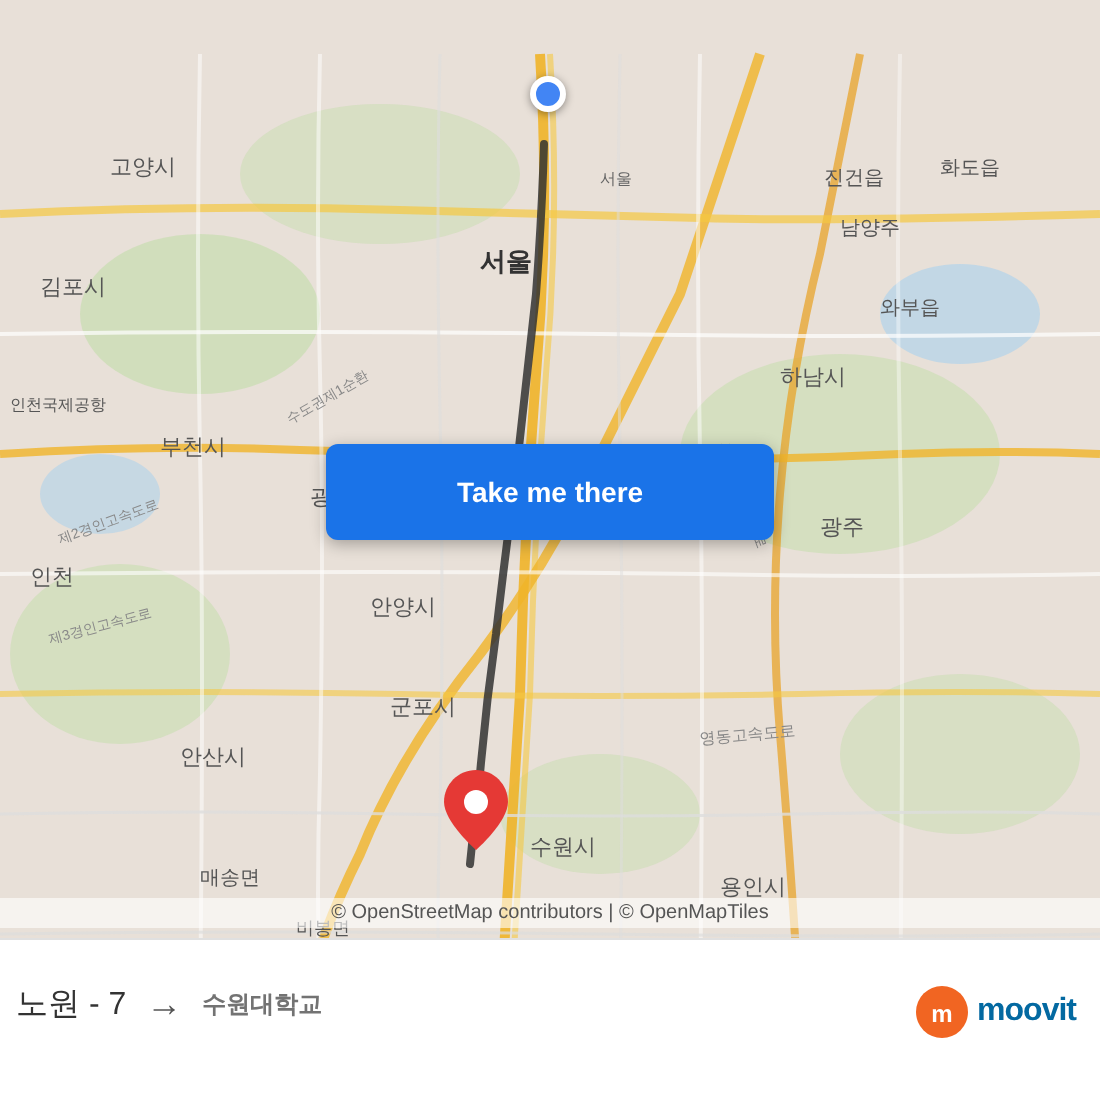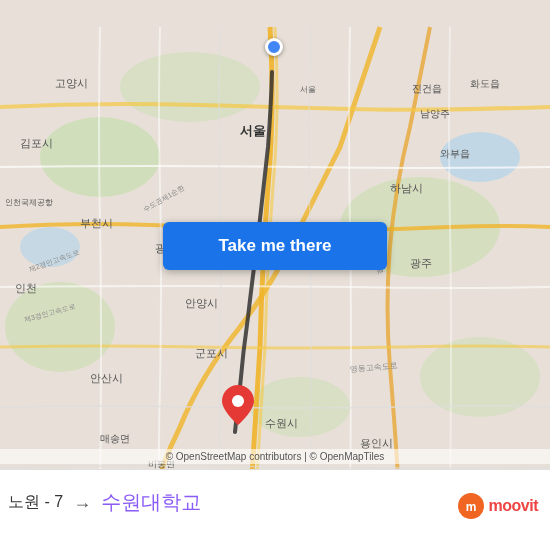--- a/index.html
+++ b/index.html
@@ -30,21 +30,21 @@
     #take-me-there-btn {
       position: absolute;
       top: 222px;
       left: 163px;
       width: 224px;
       height: 48px;
       background-color: #1a73e8;
       color: white;
       border: none;
       border-radius: 6px;
-      font-size: 17px;
+      font-size: 14px;
       font-weight: 600;
       cursor: pointer;
       display: flex;
       align-items: center;
       justify-content: center;
       box-shadow: 0 2px 8px rgba(0,0,0,0.3);
       z-index: 10;
     }
 
     
@@ -109,40 +109,40 @@
       font-weight: 500;
     }
 
     #route-arrow {
       font-size: 18px;
       color: #555;
       margin: 0 10px;
     }
 
     #route-to {
-      font-size: 20px;
-      color: #8b5cf6;
-      font-weight: 400;
+      font-size: 12px;
+      color: #737373;
+      font-weight: 700;
     }
 
     
     #moovit-logo {
       position: absolute;
       bottom: 14px;
       right: 12px;
       z-index: 21;
       display: flex;
       align-items: center;
       gap: 4px;
     }
 
     #moovit-logo-text {
       font-size: 16px;
       font-weight: bold;
-      color: #ef4444;
+      color: #0369a1;
       letter-spacing: -0.5px;
     }
 
     #moovit-logo-icon {
       width: 28px;
       height: 28px;
     }
   </style>
 </head>
 <body>

